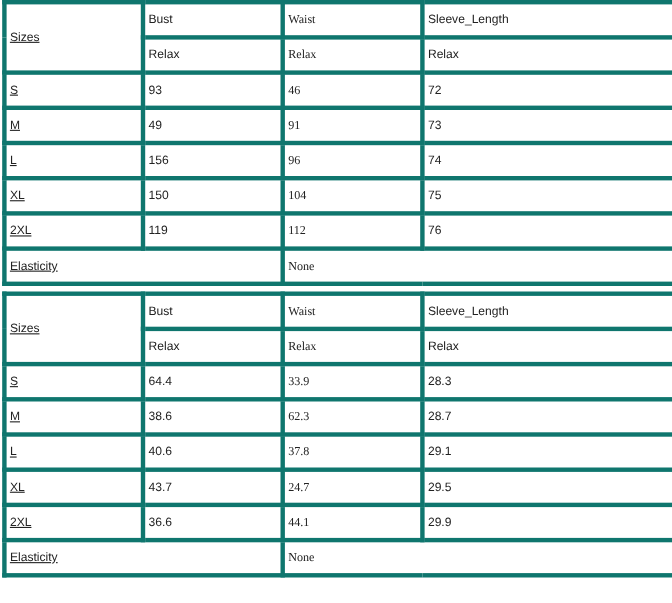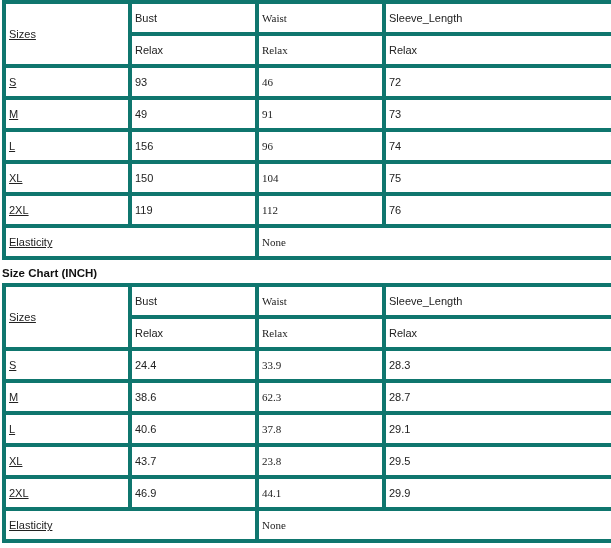--- a/index.html
+++ b/index.html
@@ -104,61 +104,60 @@
       </tr>
       <tr>
         <td class="col-sizes" colspan="2">Elasticity</td>
         <td class="col-waist" colspan="2">None</td>
       </tr>
     </tbody>
   </table>
 
   <div class="gap"></div>
 
-  <div class="chart-title">Size Chart (INCH)</div>
   <table class="size-table">
     <tbody>
       <tr>
         <td class="col-sizes sizes-cell" rowspan="2">Sizes</td>
         <td class="col-bust hdr">Bust</td>
         <td class="col-waist hdr">Waist</td>
         <td class="col-sleeve hdr">Sleeve_Length</td>
       </tr>
       <tr>
         <td class="col-bust hdr">Relax</td>
         <td class="col-waist hdr">Relax</td>
         <td class="col-sleeve hdr">Relax</td>
       </tr>
       <tr>
         <td class="col-sizes">S</td>
-        <td class="col-bust">24.4</td>
+        <td class="col-bust">64.4</td>
         <td class="col-waist">33.9</td>
         <td class="col-sleeve">28.3</td>
       </tr>
       <tr>
         <td class="col-sizes">M</td>
         <td class="col-bust">38.6</td>
         <td class="col-waist">62.3</td>
         <td class="col-sleeve">28.7</td>
       </tr>
       <tr>
         <td class="col-sizes">L</td>
         <td class="col-bust">40.6</td>
         <td class="col-waist">37.8</td>
         <td class="col-sleeve">29.1</td>
       </tr>
       <tr>
         <td class="col-sizes">XL</td>
         <td class="col-bust">43.7</td>
-        <td class="col-waist">23.8</td>
+        <td class="col-waist">24.7</td>
         <td class="col-sleeve">29.5</td>
       </tr>
       <tr>
         <td class="col-sizes">2XL</td>
-        <td class="col-bust">46.9</td>
+        <td class="col-bust">36.6</td>
         <td class="col-waist">44.1</td>
         <td class="col-sleeve">29.9</td>
       </tr>
       <tr>
         <td class="col-sizes" colspan="2">Elasticity</td>
         <td class="col-waist" colspan="2">None</td>
       </tr>
     </tbody>
   </table>
 

